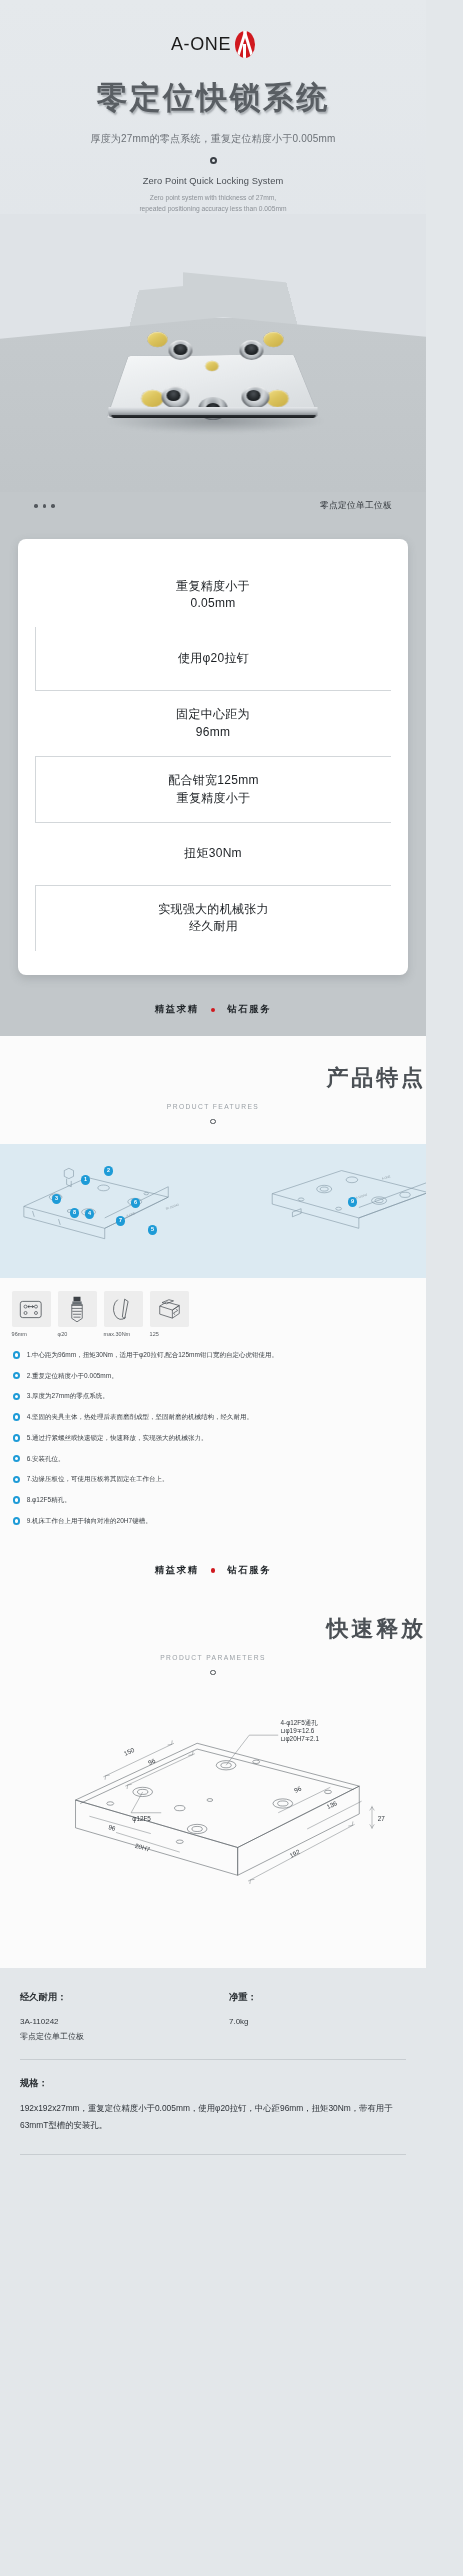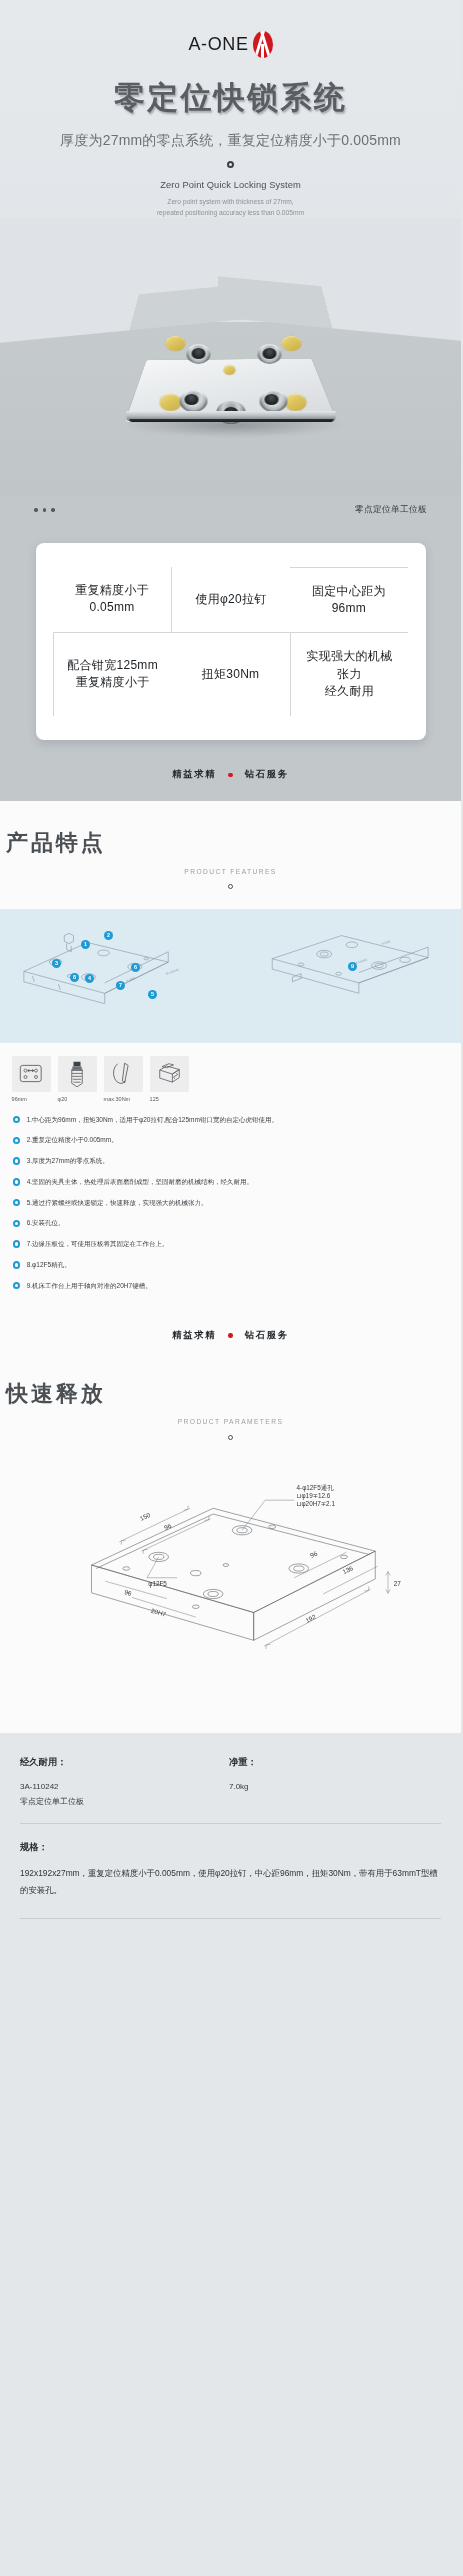--- a/index.html
+++ b/index.html
@@ -4,21 +4,21 @@
 <style>
   * { margin:0; padding:0; box-sizing:border-box; }
   html,body { width:463px; }
   body {
     font-family:"Liberation Sans","DejaVu Sans",sans-serif;
     background:#e3e7ea;
     color:#3c4044;
     width:463px;
     overflow-x:hidden;
   }
-  .page { width:461px; position:relative; }
+  .page { width:426px; position:relative; }
 
   
   .hero {
     background:linear-gradient(180deg,#e5e9ec 0%, #e1e5e9 55%, #dfe3e7 100%);
     padding-top:27px;
     position:relative;
   }
   .brand { display:flex; align-items:center; justify-content:center; gap:4px; height:34px; }
   .brand-text {
     font-size:18px; letter-spacing:0.6px; color:#1b1b1b; font-weight:400;
@@ -46,21 +46,21 @@
     text-align:center;
     font-size:31px;
     font-weight:bold;
     letter-spacing:2.3px;
     color:#595e63;
     margin-top:16px;
     text-shadow:1.2px 1.7px 1.7px rgba(120,126,132,.55);
     font-family:"DejaVu Sans","Liberation Sans",sans-serif;
   }
   .hero-sub {
-    text-align:center; font-size:14px; color:#6b7076;
+    text-align:center; font-size:10px; color:#6b7076;
     margin-top:12.8px; letter-spacing:0.2px;
   }
   .hero-dot {
     width:7px; height:7px; border-radius:50%;
     border:2px solid #3a3f45; margin:11.6px auto 0;
   }
   .hero-en-title {
     text-align:center; font-size:9.3px; font-weight:normal;
     color:#4a4f55; margin-top:11.6px; letter-spacing:0.1px;
   }
@@ -156,21 +156,21 @@
   .cap-dots span { width:3.5px; height:3.5px; border-radius:50%; background:#54595e; display:block; }
   .cap-text { font-size:8.7px; color:#31363b; letter-spacing:0.3px; }
 
   
   .card-zone { background:#c2c7ca; padding:9.3px 0 23px; }
   .spec-card {
     width:390px; margin:0 auto; background:#fff; border-radius:8px;
     box-shadow:0 3.5px 8px rgba(90,96,102,.22);
     padding:24px 17.4px;
   }
-  .spec-grid { display:grid; grid-template-columns:1fr 1fr 1fr; }
+  .spec-grid { display:grid; grid-template-columns:1fr; }
   .spec-cell {
     display:flex; align-items:center; justify-content:center; text-align:center;
     font-size:12px; color:#1b1f23; line-height:1.45; padding:15px 10.4px;
     min-height:63px; letter-spacing:0.3px;
   }
   .spec-cell.bl { border-left:0.6px solid #d3d7da; }
   .spec-cell.bt { border-top:0.6px solid #d3d7da; }
 
   .slogan {
     background:#c2c7ca; text-align:center; padding:5.8px 0 20px;
@@ -178,21 +178,21 @@
     font-family:"DejaVu Sans","Liberation Sans",sans-serif;
   }
   .slogan .red-dot {
     display:inline-block; width:4.6px; height:4.6px; border-radius:50%;
     background:#d0191f; margin:0 7px; vertical-align:middle;
   }
 
   
   .white-sec { background:#fbfbfb; padding:27px 0 0; }
   .sec-title {
-    text-align:left; font-size:22px; font-weight:bold; color:#4b5055;
+    text-align:right; font-size:22px; font-weight:bold; color:#4b5055;
     letter-spacing:2.9px; font-family:"DejaVu Sans","Liberation Sans",sans-serif;padding-left:6px;
   }
   .sec-sub {
     text-align:center; font-size:6.7px; color:#9aa0a6; letter-spacing:1.4px;
     margin-top:9.3px;
   }
   .sec-dot {
     width:5.2px; height:5.2px; border-radius:50%; border:1.5px solid #4b5055;
     margin:9.3px auto 0;
   }

